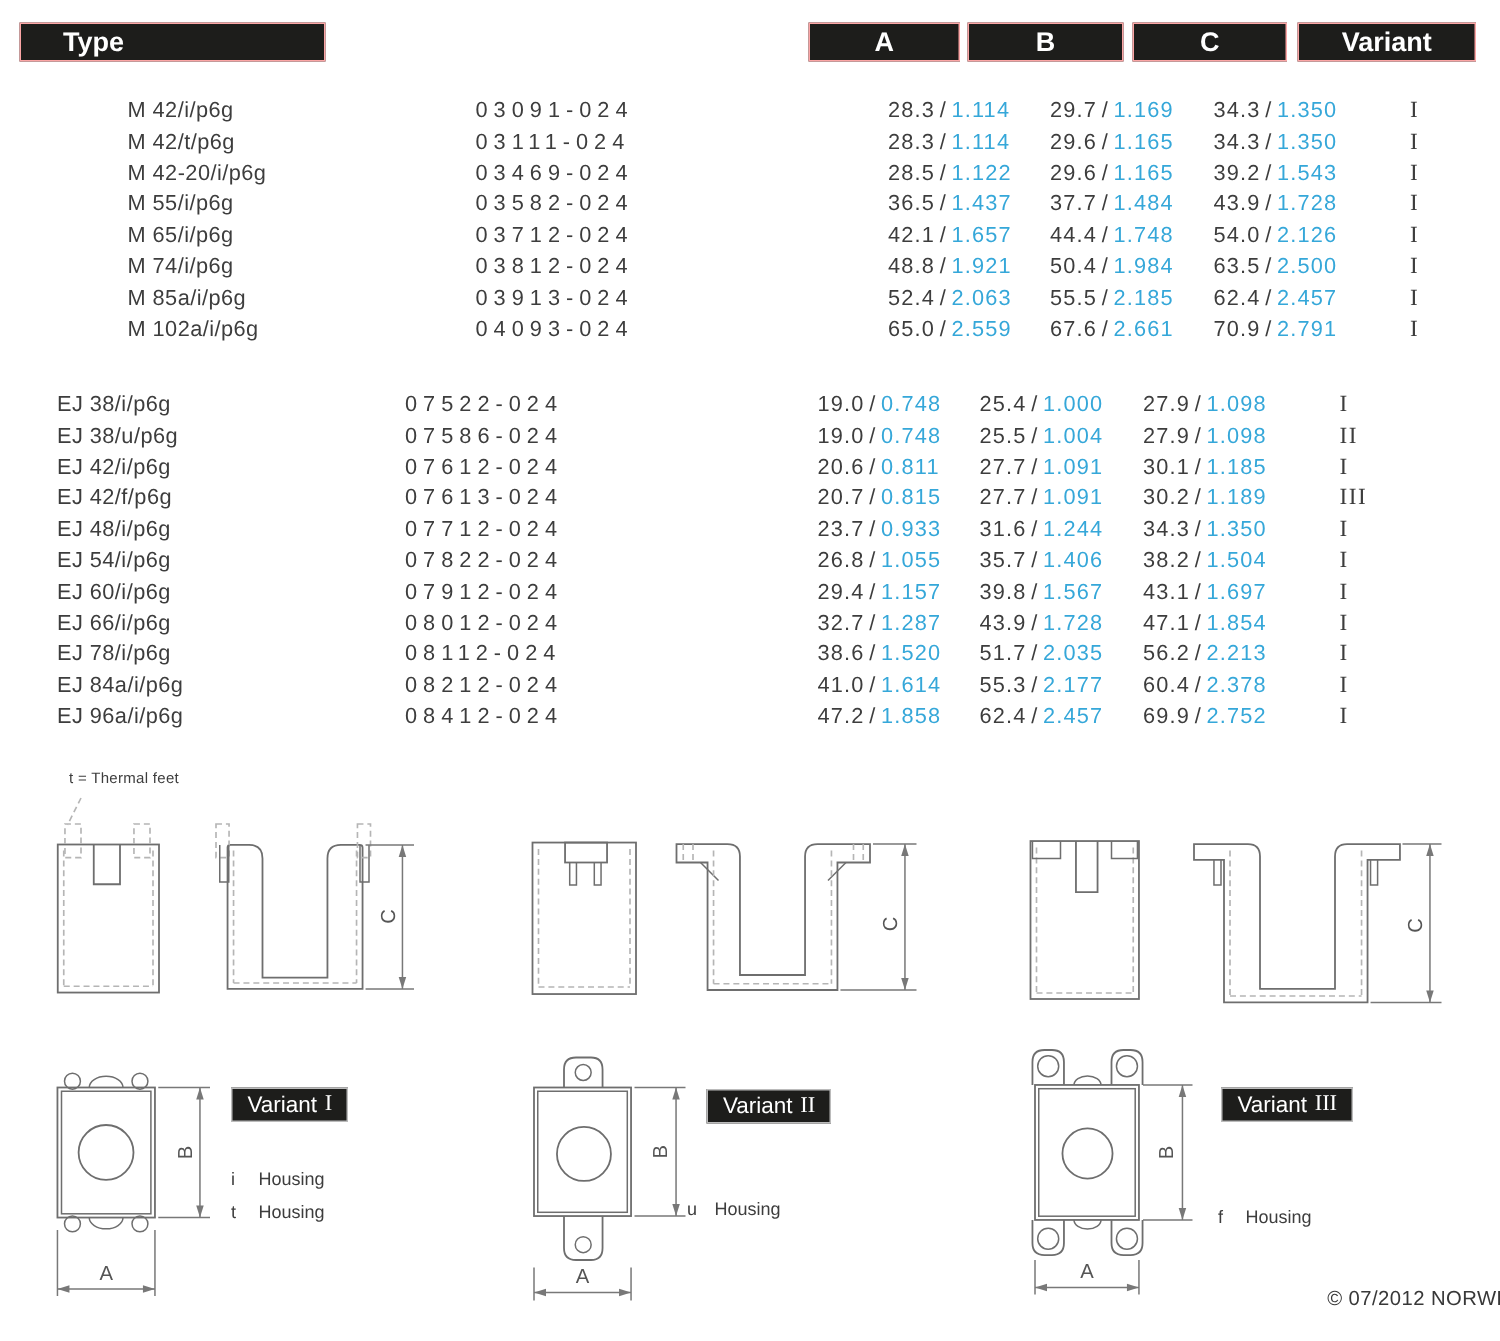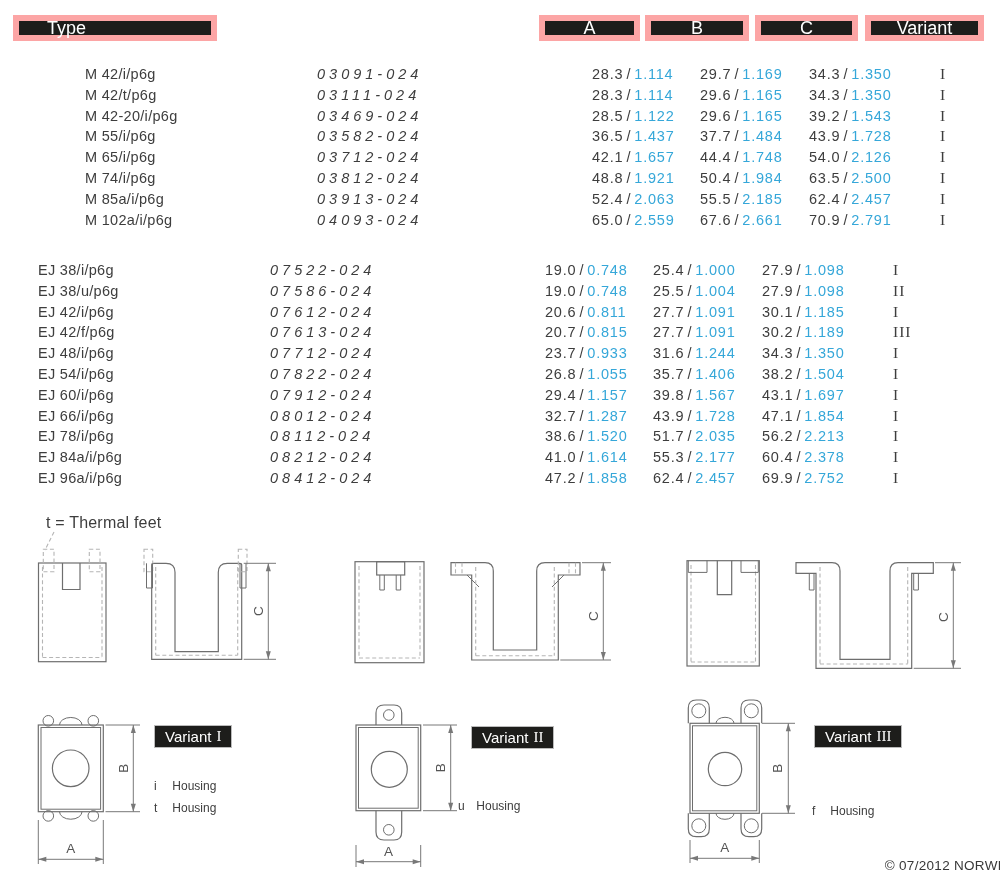--- a/index.html
+++ b/index.html
@@ -8,49 +8,49 @@
     --text-color:#3d3d3d;
   }
   html,body{margin:0;padding:0;background:#fff;}
   .page{
     position:relative;width:1000px;height:894px;background:#fff;
     font-family:"Liberation Sans",sans-serif;overflow:hidden;
   }
   
   .hdr{
     position:absolute;top:15px;height:26px;box-sizing:border-box;
-    background:var(--header-bg);border:6px solid #fca5a5;
-    color:#fff;font-weight:normal;font-size:18px;
+    background:var(--header-bg);border:1px solid #fca5a5;
+    color:#fff;font-weight:bold;font-size:18px;
     display:flex;align-items:center;
   }
   .hdr-type   {left:13px; width:204px;padding-left:28px;}
   .hdr-code   {left:246px;width:267px;padding-left:24px;}
   .hdr-a      {left:539px;width:101px;justify-content:center;}
   .hdr-b      {left:645px;width:104px;justify-content:center;}
   .hdr-c      {left:755px;width:103px;justify-content:center;}
   .hdr-variant{left:865px;width:119px;justify-content:center;}
   
   .row-group{position:absolute;left:0;width:100%;}
   .row-group.g0{top:64px;padding-left:47px;}
   .row-group.g1{top:260px;}
   .trow{position:relative;height:20.8px;font-size:14.5px;color:var(--text-color);}
   .trow > span{position:absolute;top:0;line-height:20.8px;white-space:pre;}
   .c-type{left:38px;letter-spacing:0.3px;}
-  .c-code{left:270px;letter-spacing:4px;font-style:italic;}
+  .c-code{left:270px;letter-spacing:4px;}
   .c-dim{letter-spacing:0.8px;}
   .c-a{left:545px;}
   .c-b{left:653px;}
   .c-c{left:762px;}
   .c-var{left:893px;font-family:"Liberation Serif",serif;font-size:15.5px;letter-spacing:1px;}
   .mm,.sep{color:var(--text-color);}
   .sep{padding:0 3px;}
   .in{color:var(--accent);}
   
   .art{position:absolute;left:0;top:505px;width:1000px;height:389px;}
-  .note{position:absolute;left:46px;top:514px;font-size:16px;color:var(--text-color);letter-spacing:0.2px;}
+  .note{position:absolute;left:46px;top:514px;font-size:10px;color:var(--text-color);letter-spacing:0.2px;}
   .vbox{
     position:absolute;height:23px;box-sizing:border-box;
     background:var(--header-bg);border:1px solid #bbb;color:#fff;
     font-size:15px;display:inline-flex;align-items:center;padding:0 10px;
   }
   .vbox .numeral{font-family:"Liberation Serif",serif;margin-left:5px;}
   .vbox-1{left:154px;top:725px;}
   .vbox-2{left:471px;top:726px;}
   .vbox-3{left:814px;top:725px;}
   .housing{position:absolute;font-size:12px;color:var(--text-color);}

